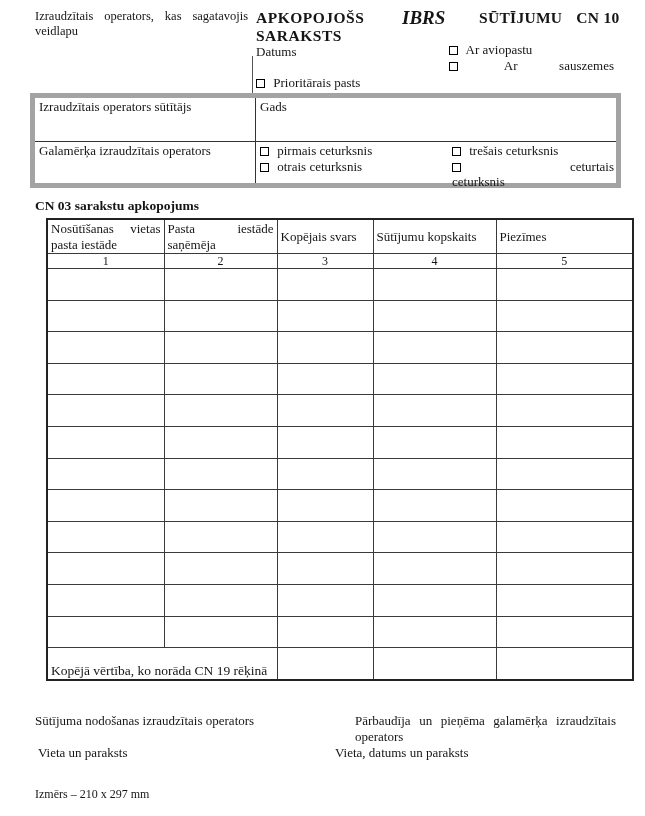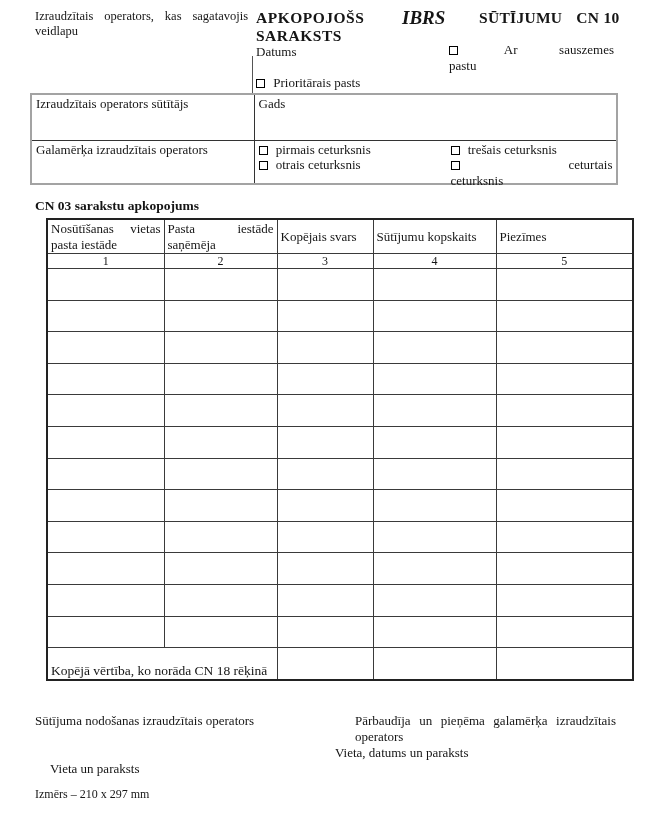--- a/index.html
+++ b/index.html
@@ -29,21 +29,21 @@
   .rtitle   { left:479px; top:10px; font-weight:bold; font-size:15.5px; letter-spacing:.3px; }
   .rtitle .code { margin-left:14px; }
   .datums   { left:256px; top:44px; }
   .vline    { left:252px; top:56px; width:1px; height:37px; background:#555; }
   .priority { left:256px; top:75px; }
   .airblock { left:449px; top:42px; width:165px; line-height:16px; }
 
   
   .optable {
     position:absolute; left:30px; top:93px; width:586px;
-    border-collapse:collapse; table-layout:fixed; border:2px solid #a3a3a3;
+    border-collapse:collapse; table-layout:fixed; border:5px solid #a3a3a3;
   }
   .optable td { border:1px solid #333; vertical-align:top; padding:1px 4px; }
   .optable tr.r1 td { height:46px; }
   .optable tr.r2 td { height:44px; }
   .qcell { position:relative; }
   .qright { position:absolute; left:196px; top:1px; width:162px; line-height:15.5px; }
   .qleft  { line-height:15.5px; }
 
   
   .cn09-title { left:35px; top:198px; font-weight:bold; font-size:13.5px; }
@@ -55,21 +55,21 @@
   .hrow th { height:33px; vertical-align:top; line-height:16px; padding-top:1px; }
   .hrow th.vc { vertical-align:middle; }
   .numrow td { height:15px; text-align:center; font-size:12px; line-height:13px; padding:0; }
   .brow td { height:31.6px; vertical-align:top; }
   .trow td { height:32px; }
   .total { vertical-align:bottom; padding-bottom:1px; font-size:13.5px; white-space:nowrap; }
 
   
   .f-left-op  { left:35px;  top:713px; width:310px; }
   .f-right-op { left:355px; top:713px; width:261px; line-height:16px; }
-  .f-left-sig { left:50px;  top:745px;margin-top:16px; }
+  .f-left-sig { left:38px;  top:745px; }
   .f-right-sig{ left:335px; top:745px; }
   .size-note  { left:35px;  top:786px; font-size:12px; }
 </style>
 </head>
 <body>
 
 <div class="page">
 
   <div class="abs preparer">
     <div class="jl">Izraudzītais operators, kas sagatavojis</div>
@@ -88,22 +88,22 @@
   </div>
 
   <div class="abs datums">Datums</div>
   <div class="abs vline"></div>
 
   <div class="abs priority">
     <span class="cb"></span> <span>Prioritārais pasts</span>
   </div>
 
   <div class="abs airblock">
+    <div><span class="cb"></span> <span>Ar aviopastu</span></div>
     <div class="jl"><span class="cb"></span> <span>Ar sauszemes</span></div>
-    <div>pastu</div>
   </div>
 
   <table class="optable">
     <colgroup>
         <col style="width:223px">
         <col style="width:363px">
       </colgroup>
     <tbody>
         <tr class="r1">
       <td><span>Izraudzītais operators sūtītājs</span></td>
@@ -238,21 +238,21 @@
           <td></td>
         </tr>
         <tr class="brow">
           <td></td>
           <td></td>
           <td></td>
           <td></td>
           <td></td>
         </tr>
         <tr class="trow">
-        <td colspan="2" class="total">Kopējā vērtība, ko norāda CN 18 rēķinā</td>
+        <td colspan="2" class="total">Kopējā vērtība, ko norāda CN 19 rēķinā</td>
         <td></td>
         <td></td>
         <td></td>
       </tr>
     </tbody>
   </table>
 
   <div class="abs f-left-op">Sūtījuma nodošanas izraudzītais operators</div>
   <div class="abs f-right-op">
     <div class="jl">Pārbaudīja un pieņēma galamērķa izraudzītais</div>

